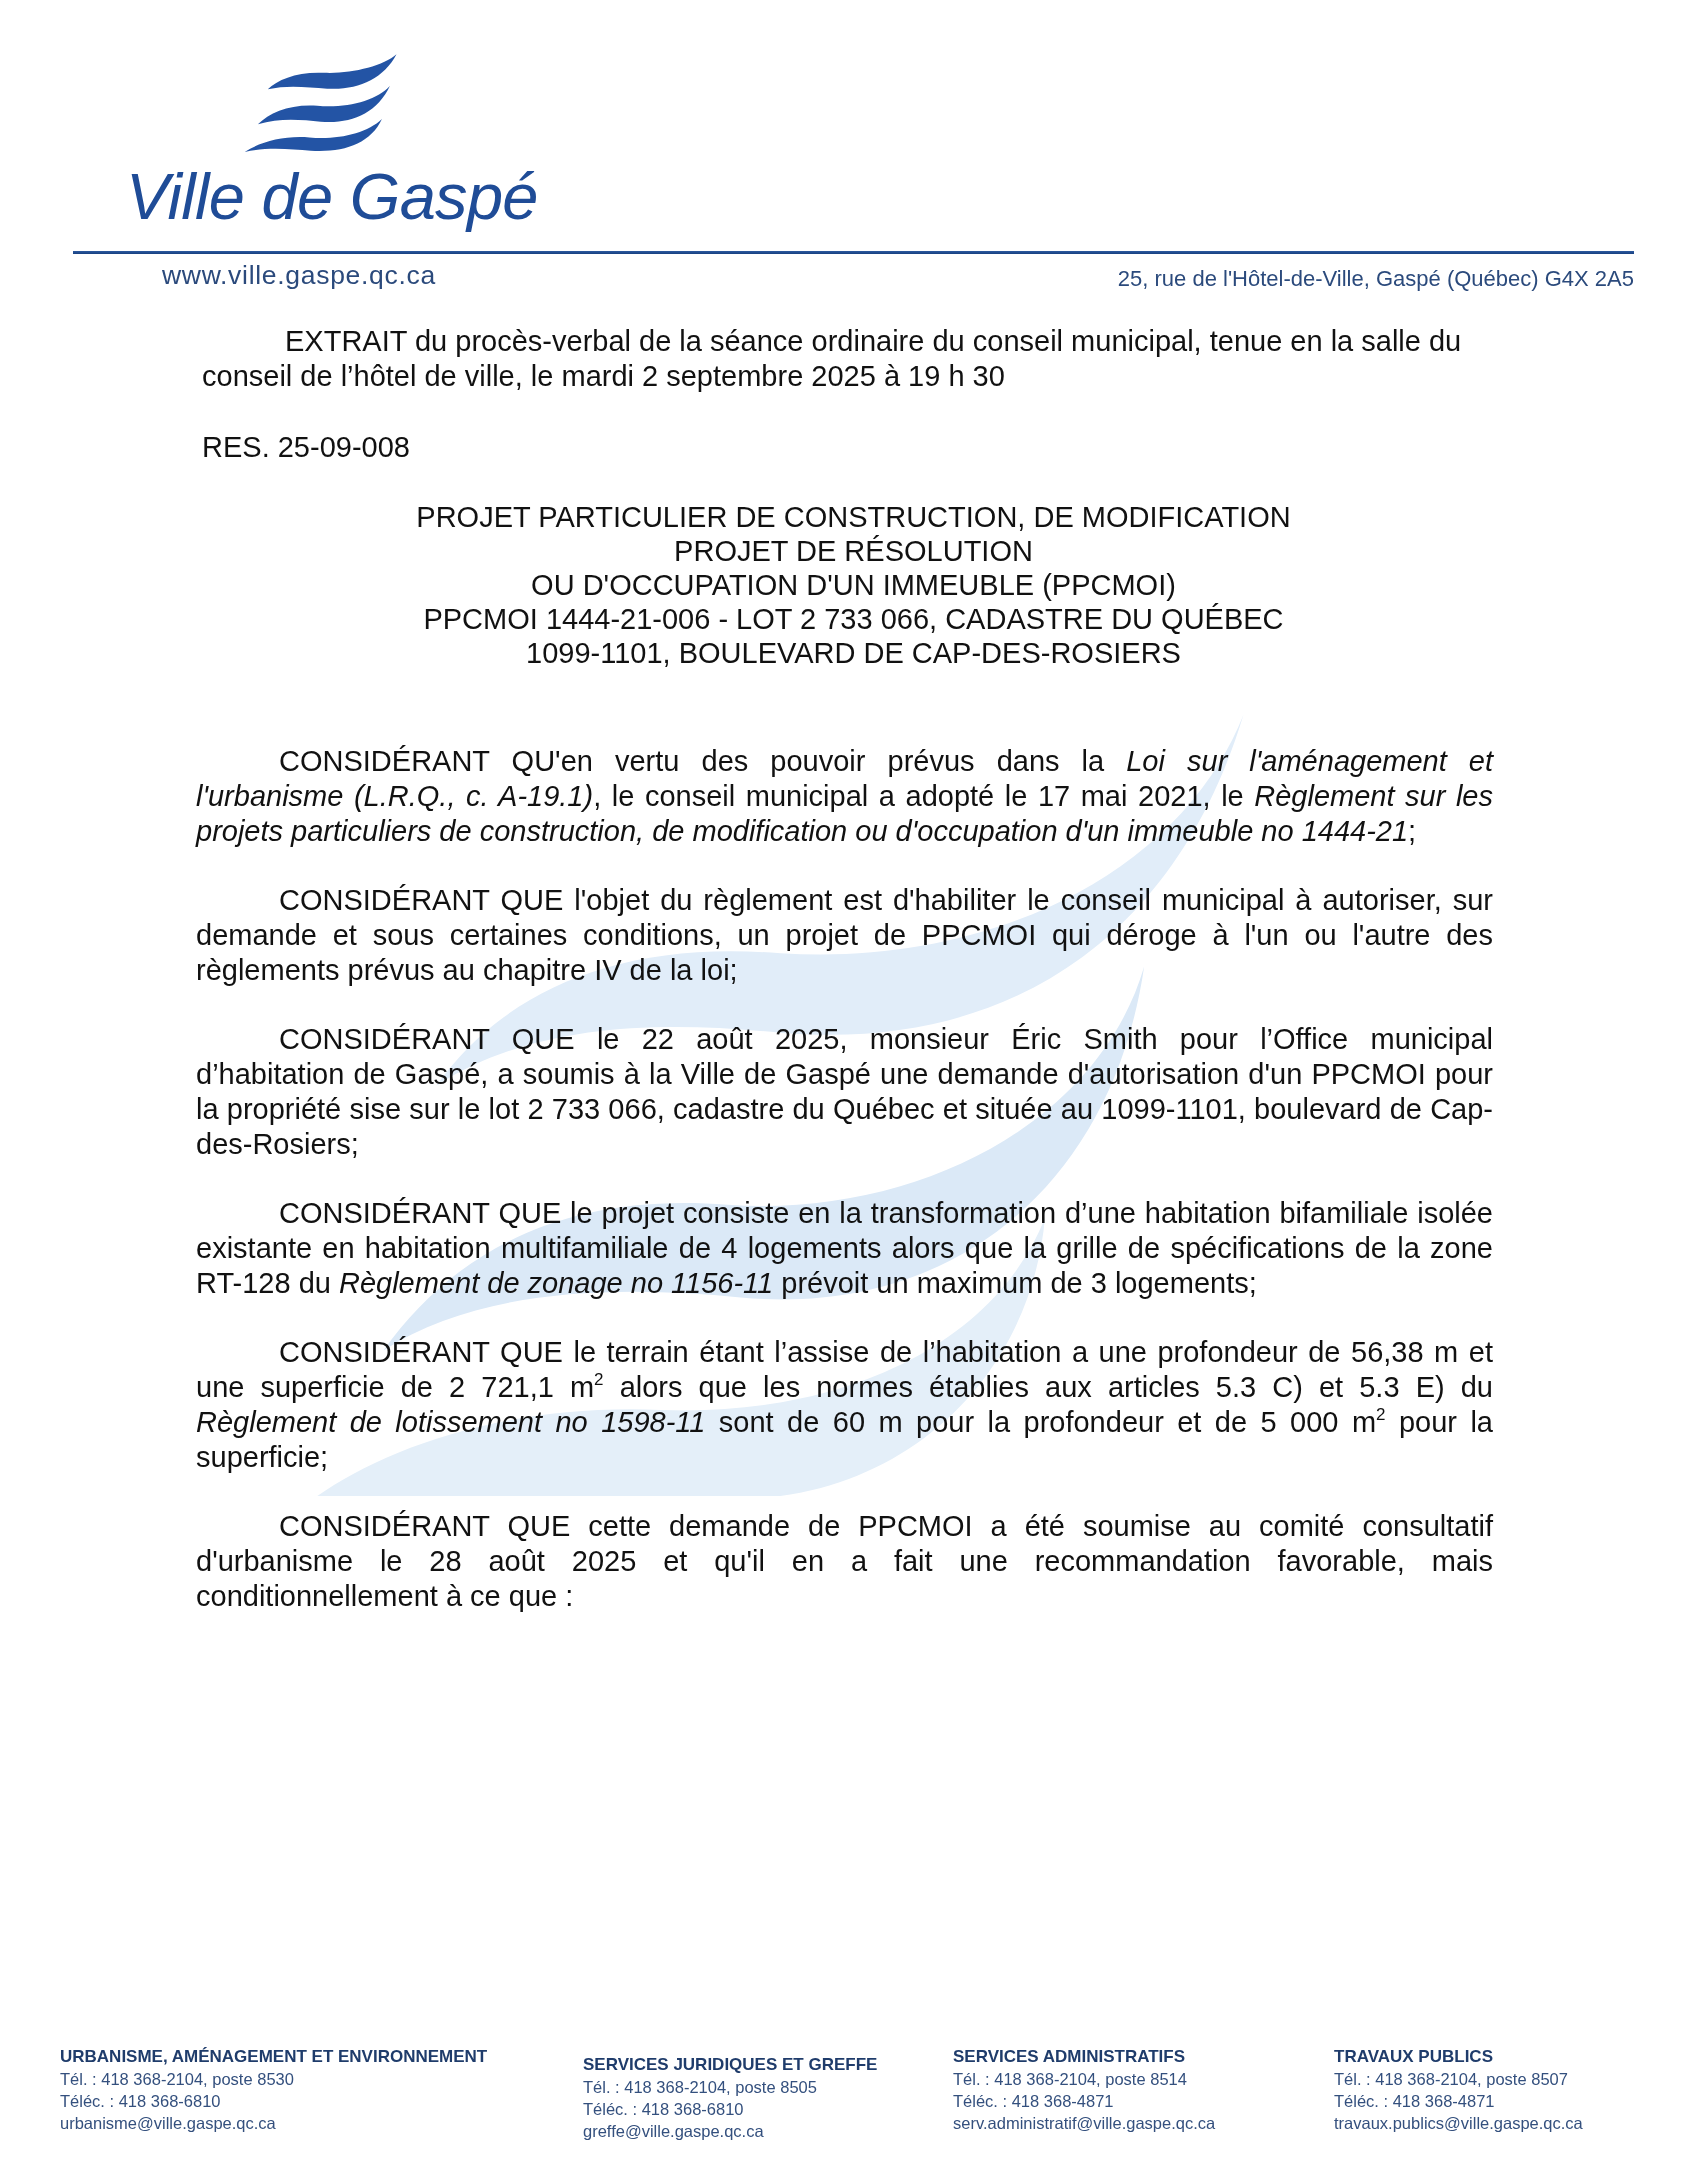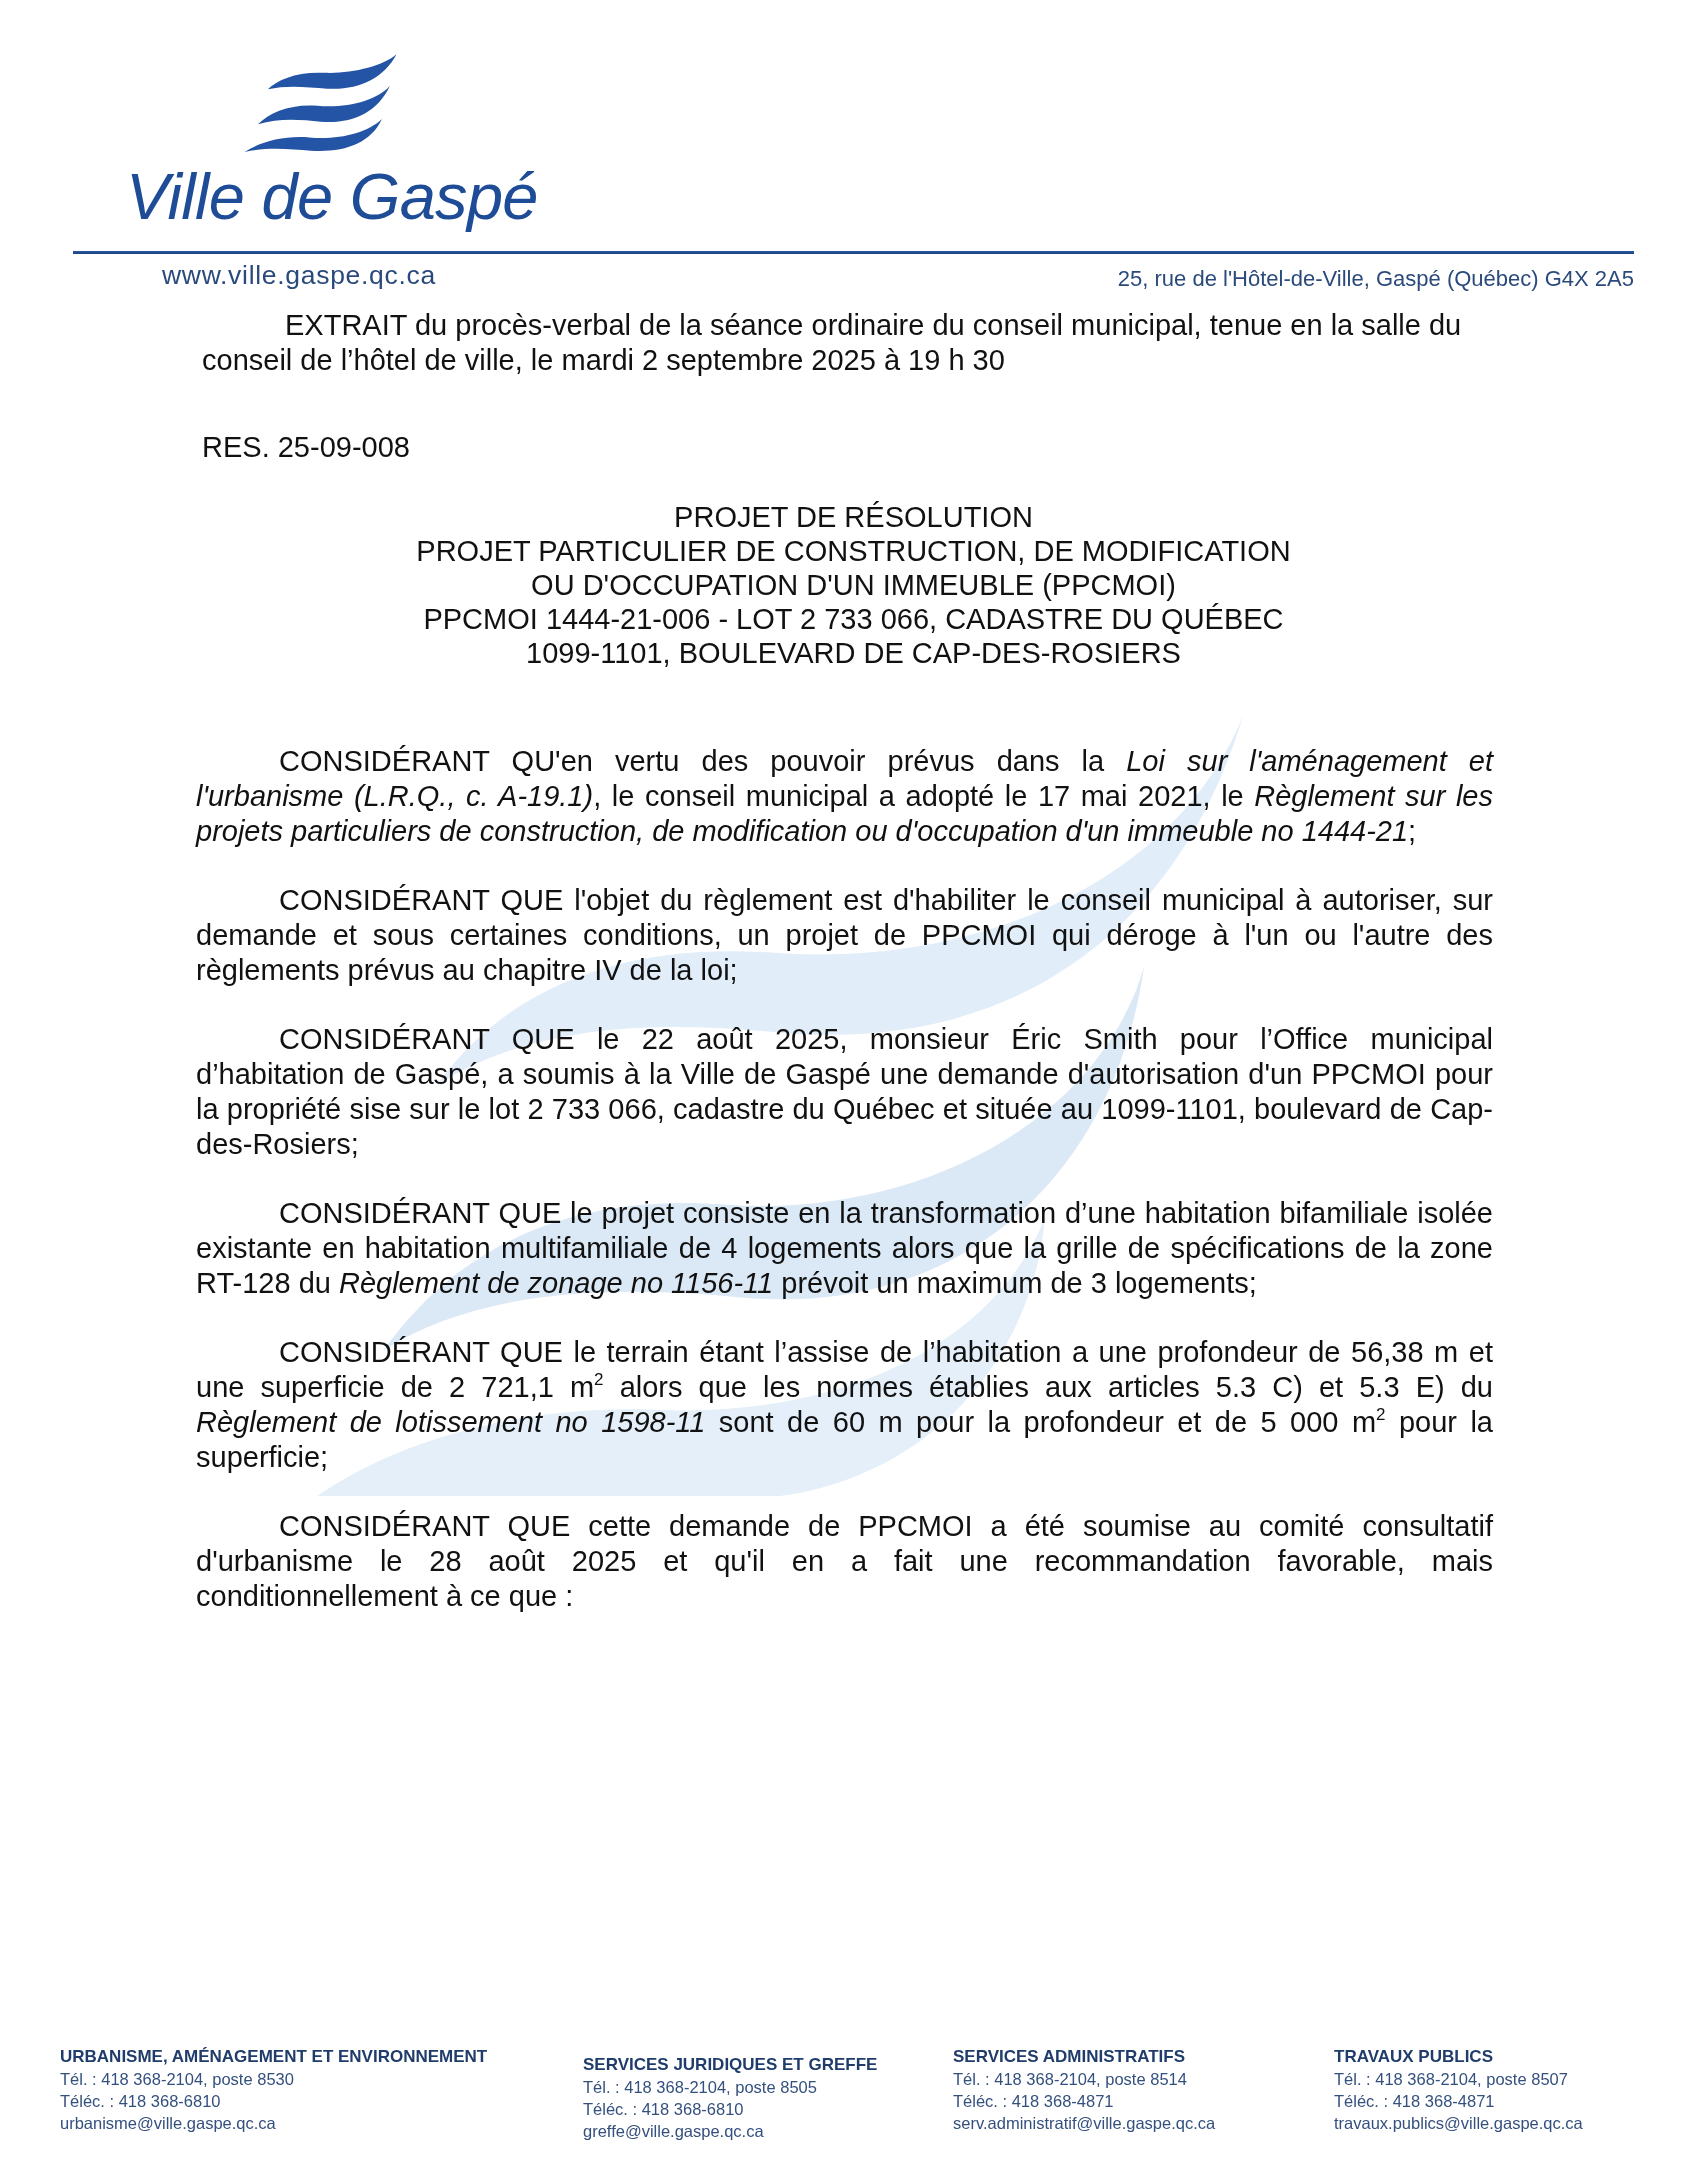--- a/index.html
+++ b/index.html
@@ -8,21 +8,21 @@
   .abs { position: absolute; }
   .logo-wave { left: 218px; top: 53px; width: 192px; height: 99px; }
   .logo-text { left: 126px; top: 159px; font-family: Liberation Sans, sans-serif;
                font-style: italic; font-size: 65px; color: #1f4c97; letter-spacing: -0.7px; text-align: center; }
   .header-rule { left: 73px; top: 251px; width: 1561px; height: 3.3px;
                  background: linear-gradient(#2d5aa0, #17407f); }
   .website { left: 162px; top: 260px; font-size: 26.5px; color: #2b4a7c; letter-spacing: 0.7px; }
   .address { right: 53px; top: 266px; font-size: 22px; color: #2b4a7c; }
   .watermark { left: 185px; top: 715px; width: 1323px; height: 781px; }
   .body { font-size: 29px; line-height: 35px; }
-  .intro { left: 202px; top: 308px; width: 1297px; }
+  .intro { left: 202px; top: 324px; width: 1297px; }
   .intro p { margin: 0; text-indent: 83px; }
   .res { left: 202px; top: 430px; }
   .title-block { left: 202px; top: 500px; width: 1303px; text-align: center; }
   .title-block div { line-height: 34px; }
   .paras { left: 196px; top: 744px; width: 1297px; }
   .paras p { margin: 0 0 34px 0; text-align: justify; text-indent: 83px; }
   .paras p:nth-child(6) { text-align: justify; text-align-last: left; }
   i { font-style: italic; }
   sup { font-size: 17px; line-height: 0; vertical-align: 12px; }
   .footer { left: 60px; top: 2046px; width: 1588px; }
@@ -47,22 +47,22 @@
 <div class="abs header-rule"></div>
 <a class="abs website">www.ville.gaspe.qc.ca</a>
 <div class="abs address">25, rue de l'Hôtel-de-Ville, Gaspé (Québec) G4X 2A5</div>
 
 <div class="abs body intro">
   <p>EXTRAIT du procès-verbal de la séance ordinaire du conseil municipal, tenue en la salle du conseil de l’hôtel de ville, le mardi 2 septembre 2025 à 19 h 30</p>
 </div>
 <div class="abs body res">RES.  25-09-008</div>
 
 <div class="abs body title-block">
+  <div>PROJET PARTICULIER DE CONSTRUCTION, DE MODIFICATION</div>
   <div>PROJET DE RÉSOLUTION</div>
-  <div>PROJET PARTICULIER DE CONSTRUCTION, DE MODIFICATION</div>
   <div>OU D'OCCUPATION D'UN IMMEUBLE (PPCMOI)</div>
   <div>PPCMOI 1444-21-006 - LOT 2 733 066, CADASTRE DU QUÉBEC</div>
   <div>1099-1101, BOULEVARD DE CAP-DES-ROSIERS</div>
 </div>
 
 <div class="abs body paras">
   <p><span>CONSIDÉRANT QU'en vertu des pouvoir prévus dans la </span><i>Loi sur l'aménagement et l'urbanisme (L.R.Q., c. A-19.1)</i><span>, le conseil municipal a adopté le 17 mai 2021, le </span><i>Règlement sur les projets particuliers de construction, de modification ou d'occupation d'un immeuble no 1444-21</i><span>;</span></p>
   <p>CONSIDÉRANT QUE l'objet du règlement est d'habiliter le conseil municipal à autoriser, sur demande et sous certaines conditions, un projet de PPCMOI qui déroge à l'un ou l'autre des règlements prévus au chapitre IV de la loi;</p>
   <p>CONSIDÉRANT QUE le 22 août 2025, monsieur Éric Smith pour l’Office municipal d’habitation de Gaspé, a soumis à la Ville de Gaspé une demande d'autorisation d'un PPCMOI pour la propriété sise sur le lot 2 733 066, cadastre du Québec et située au 1099-1101, boulevard de Cap-des-Rosiers;</p>
   <p><span>CONSIDÉRANT QUE le projet consiste en la transformation d’une habitation bifamiliale isolée existante en habitation multifamiliale de 4 logements alors que la grille de spécifications de la zone RT-128 du </span><i>Règlement de zonage no 1156-11</i><span> prévoit un maximum de 3 logements;</span></p>

